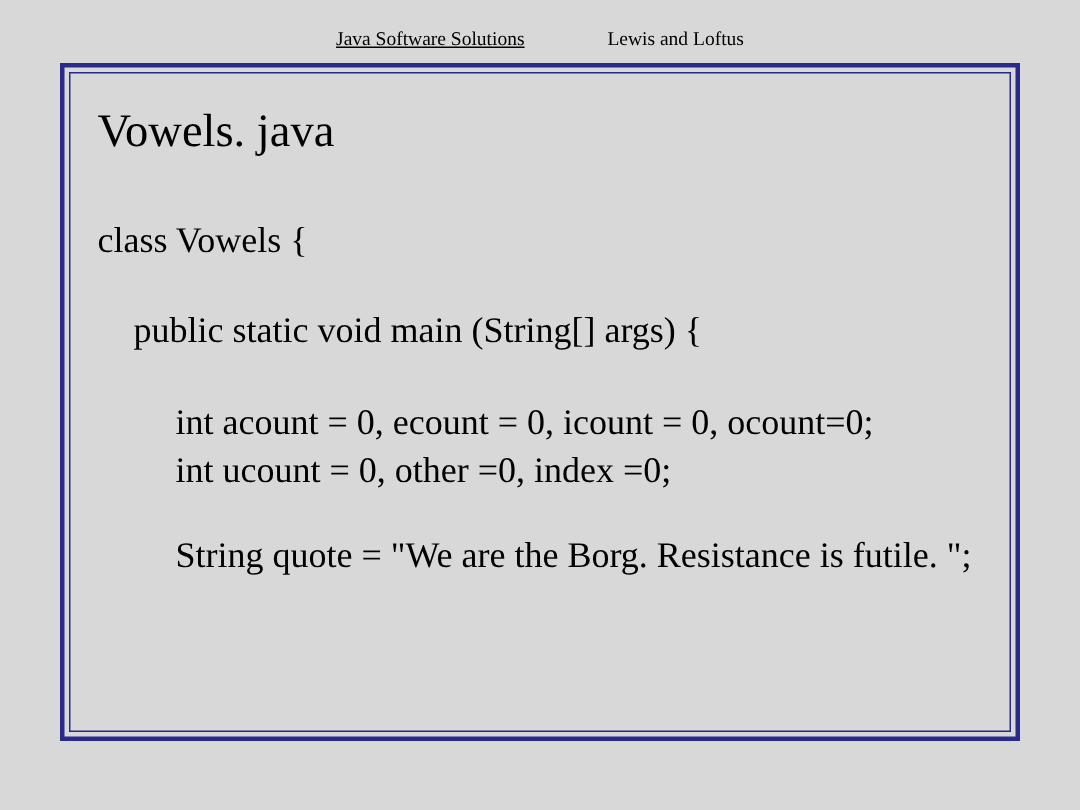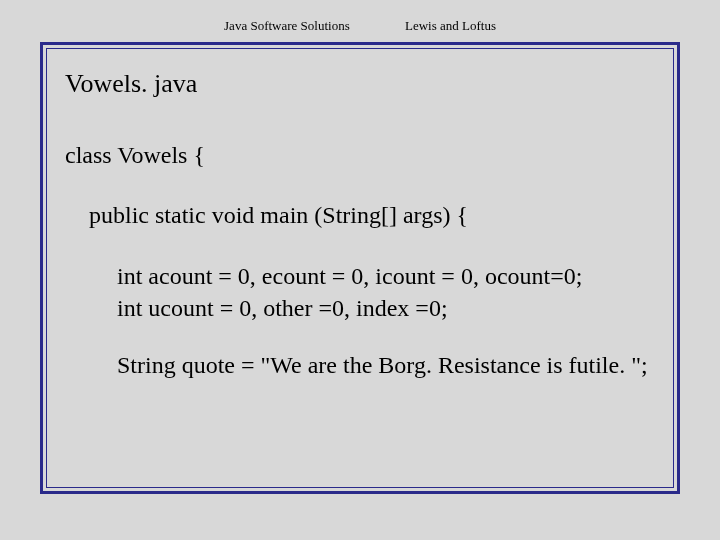--- a/index.html
+++ b/index.html
@@ -17,38 +17,39 @@
     .header {
       text-align: center;
       padding-top: 18px;
       padding-bottom: 8px;
       font-size: 13px;
       color: #000;
     }
     .header-left {
       display: inline-block;
       margin-right: 20px;
+      text-decoration: underline;
     }
     .header-right {
       display: inline-block;
       margin-left: 32px;
     }
     .frame-outer {
       margin: 0 40px;
       border: 3px solid #2a2a8a;
       background: #d8d8d8;
     }
     .frame-inner {
       border: 1px solid #2a2a8a;
       margin: 3px;
       padding: 20px 18px 90px 18px;
       min-height: 440px;
     }
     .title {
-      font-size: 26px;
+      font-size: 31px;
       color: #000;
       margin-bottom: 40px;
       font-weight: normal;
     }
     .code-line {
       font-size: 24px;
       color: #000;
       line-height: 1.35;
     }
     .indent-1 {

